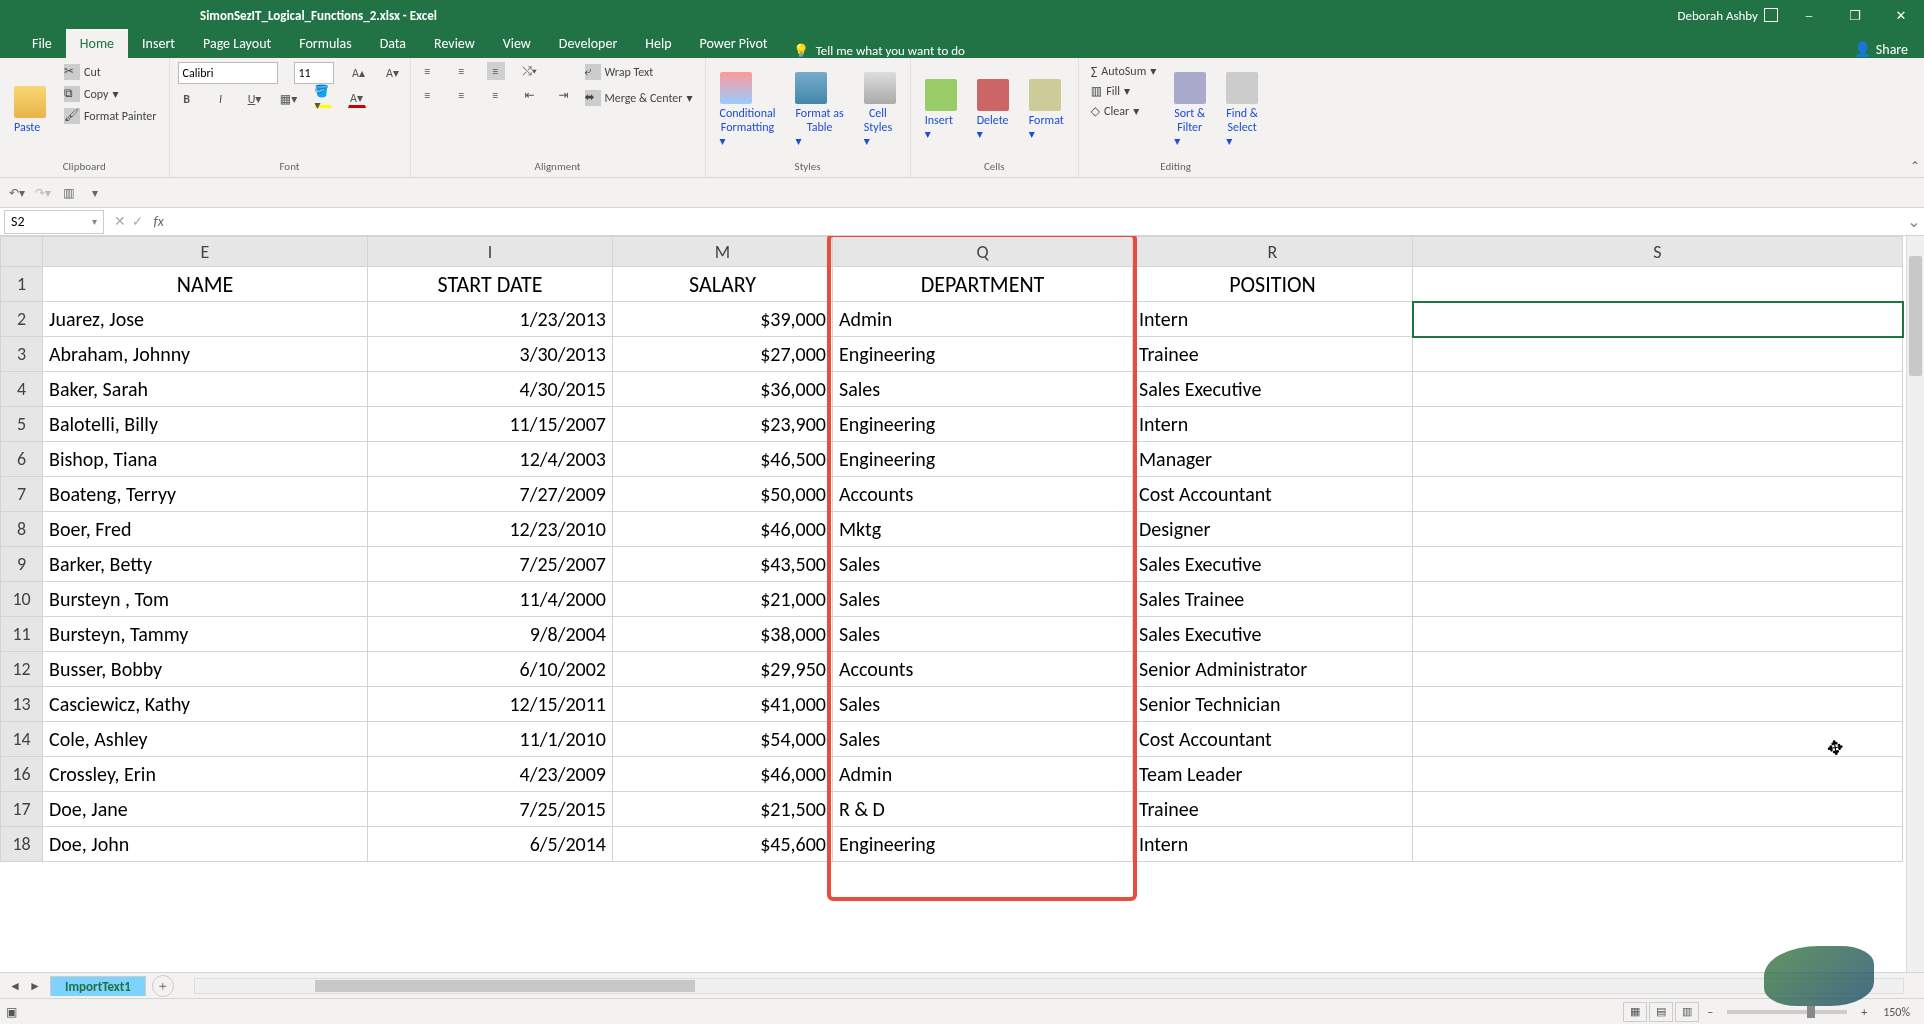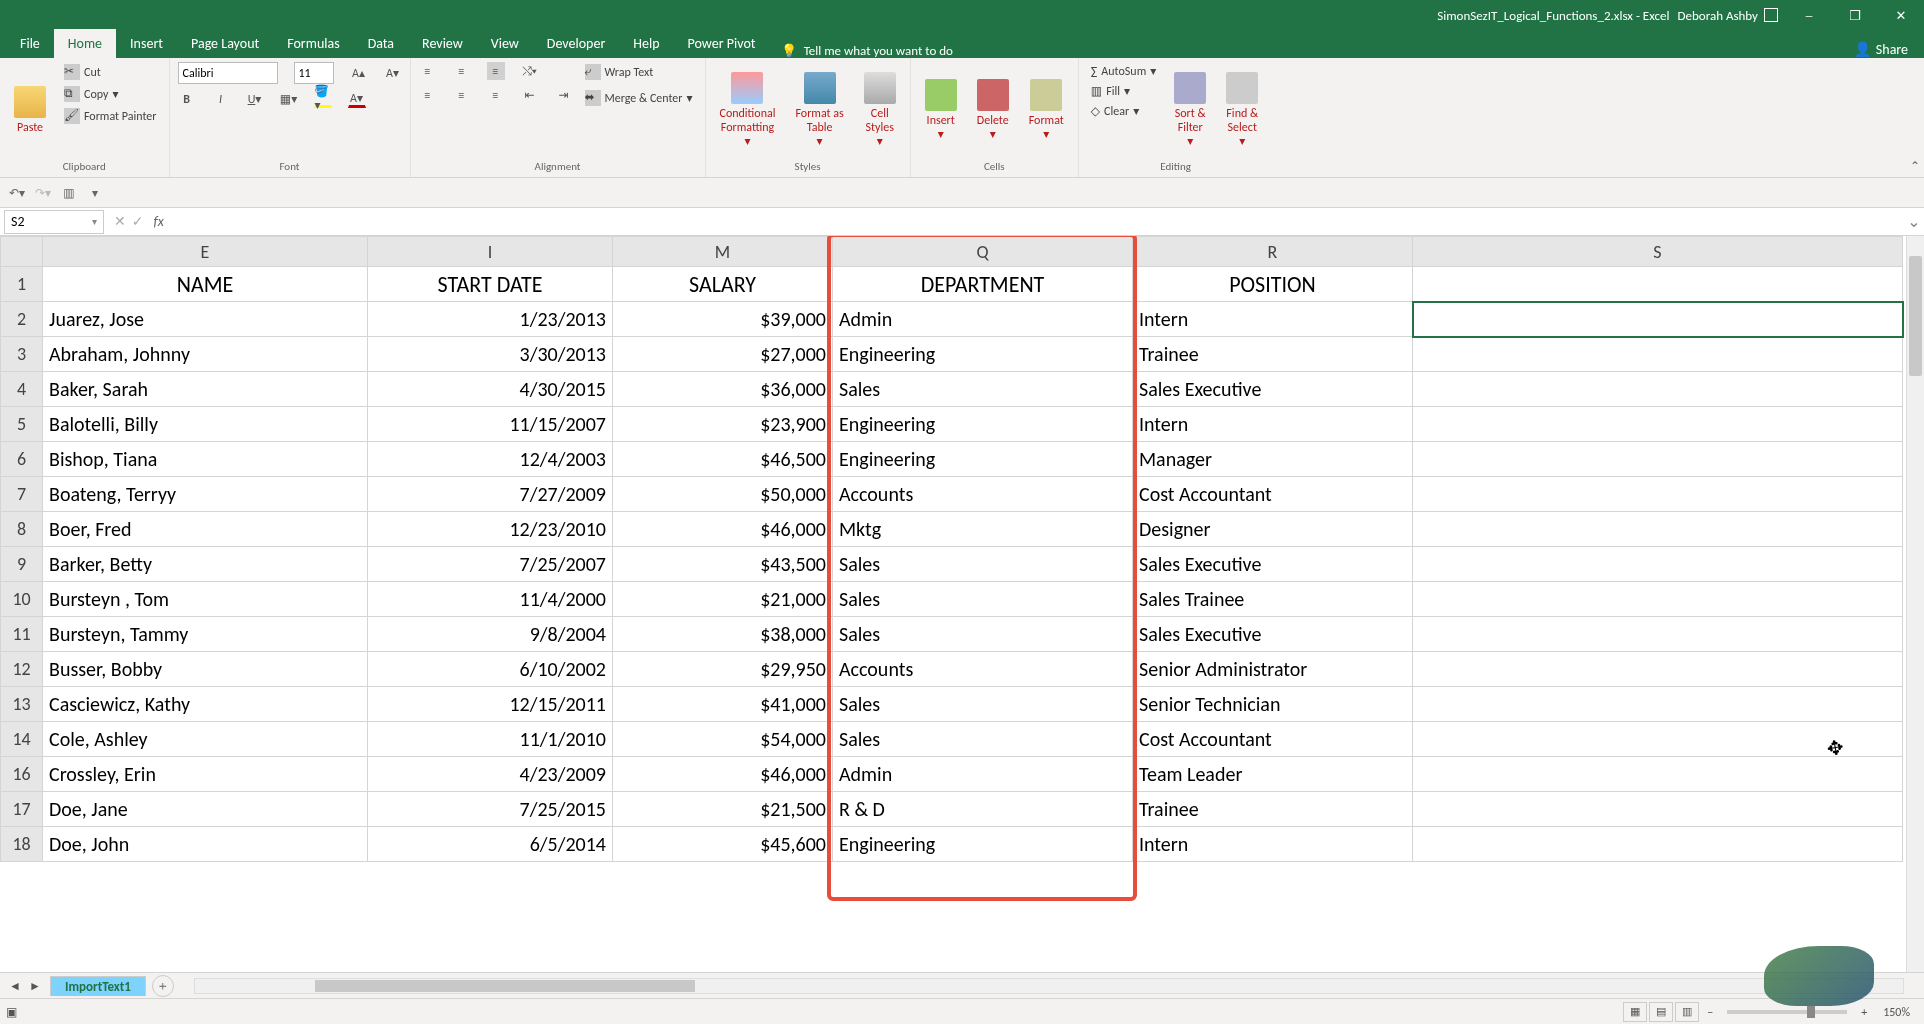--- a/index.html
+++ b/index.html
@@ -1,38 +1,38 @@
 <!DOCTYPE html>
 <html><head>
 <meta charset="utf-8">
 <style>
 * { box-sizing: border-box; margin: 0; padding: 0; font-family: "Segoe UI", Calibri, sans-serif; }
 body { background: #fff; overflow: hidden; width: 1924px; height: 1024px; }
 
 
 .titlebar { height: 30px; background: #217346; color: #fff; display: flex; align-items: center; font-size: 13px; }
-.titlebar .title { flex: 1; text-align: right; }
+.titlebar .title { flex: 1; text-align: left; font-weight: bold; }
 .titlebar .user { padding: 0 8px; display: flex; align-items: center; gap: 6px; }
 .titlebar .winbtns { display: flex; }
 .titlebar .winbtn { width: 46px; height: 30px; display: flex; align-items: center; justify-content: center; cursor: pointer; }
 .user-icon { width: 14px; height: 14px; border: 1px solid #fff; display: inline-block; }
 
 
-.ribbon-tabs { height: 28px; background: #217346; display: flex; align-items: flex-end; padding-left: 6px; }
+.ribbon-tabs { height: 28px; background: #217346; display: flex; align-items: flex-end; padding-left: 18px; }
 .ribbon-tab { padding: 6px 14px; font-size: 14px; color: #fff; cursor: pointer; }
 .ribbon-tab.active { background: #f3f2f1; color: #217346; }
 .ribbon-tabs .tellme { display:flex; align-items:center; gap:6px; color:#fff; font-size:13px; padding:0 12px; }
 .ribbon-tabs .share { margin-left:auto; color:#fff; display:flex; align-items:center; gap:4px; padding:0 16px; font-size:14px; }
 
 
 .ribbon { height: 120px; background: #f3f2f1; border-bottom: 1px solid #d4d4d4; display: flex; position:relative; }
 .ribbon-group { border-right: 1px solid #e1e1e1; padding: 4px 8px 2px; display: flex; flex-direction: column; justify-content: space-between; }
 .ribbon-group-content { display:flex; gap:8px; flex:1; }
 .ribbon-group-label { font-size: 11px; color: #666; text-align: center; padding: 2px 0; position:relative; }
-.rbtn { display:flex; flex-direction:column; align-items:center; justify-content:center; padding:2px 6px; cursor:pointer; font-size:12px; color:#b91c1c; text-align:center; min-width:40px; }
+.rbtn { display:flex; flex-direction:column; align-items:flex-start; justify-content:center; padding:2px 6px; cursor:pointer; font-size:12px; color:#1d4ed8; text-align:center; min-width:40px; }
 .rbtn .ico { width:32px; height:32px; background:#ddd; margin-bottom:2px; border-radius:2px; }
 .rbtn-sm { display:flex; align-items:center; gap:4px; padding:2px 4px; cursor:pointer; font-size:12px; color:#444; }
 .rbtn-sm .ico-sm { width:16px; height:16px; background:#ccc; display:inline-block; }
 .vstack { display:flex; flex-direction:column; gap:2px; }
 .hstack { display:flex; gap:16px; align-items:center; }
 .font-box { width:100px; height:22px; border:1px solid #bbb; background:#fff; font-size:12px; padding:0 4px; }
 .size-box { width:40px; height:22px; border:1px solid #bbb; background:#fff; font-size:12px; padding:0 4px; }
 .mini-ico { width:18px; height:18px; border:1px solid transparent; display:inline-flex; align-items:center; justify-content:center; font-size:12px; cursor:pointer; color:#555; }
 .collapse-btn { position:absolute; right:4px; bottom:4px; font-size:12px; color:#666; cursor:pointer; }
 

